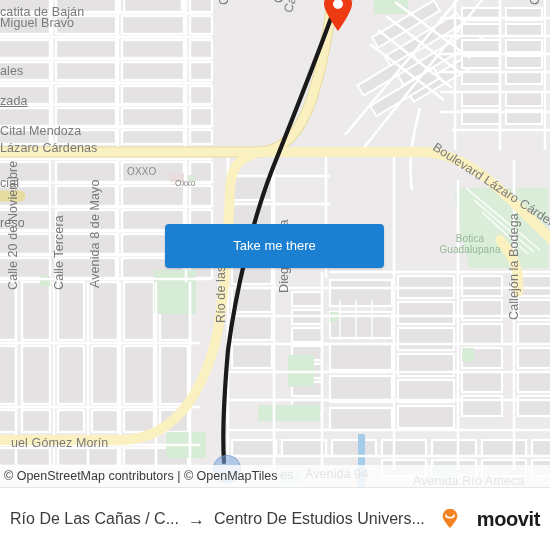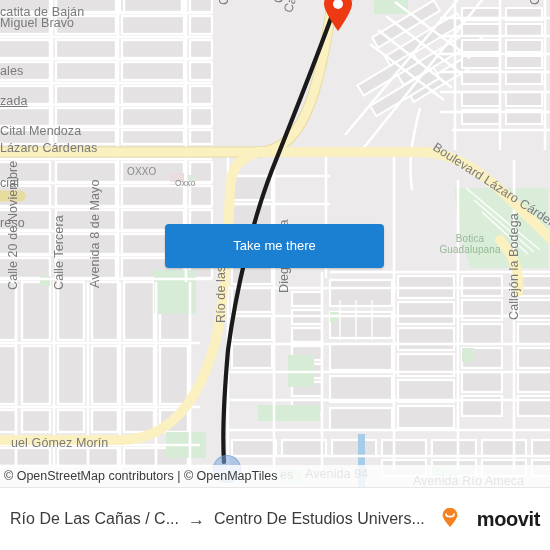--- a/index.html
+++ b/index.html
@@ -105,21 +105,21 @@
     box-sizing: border-box;
   }
   .route-from, .route-to {
     color: #3c3c3c;
     font-size: 16px;
     white-space: nowrap;
     font-family: "Liberation Sans", sans-serif;
   }
   .arrow { color: #3c3c3c; font-size: 17px; line-height:1; }
 
-  .brand { display:flex; gap:17px; margin-left: 6px; }
+  .brand { display:flex; align-items:center; gap:17px; margin-left: 6px; }
   .brand-word { color:#1b1b1b; font-size:20px; font-weight:bold; letter-spacing:-.4px;
                 font-family:"Liberation Sans", sans-serif; }
 </style>
 </head>
 <body>
 
 <div id="app">
 
   <div class="map">
 

